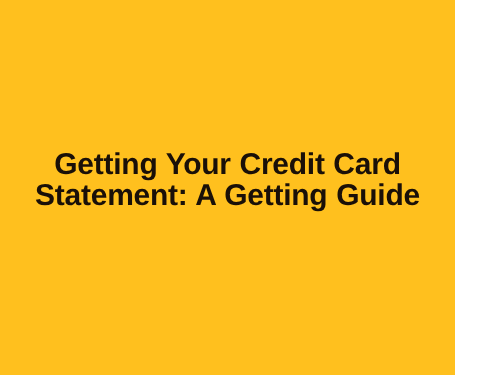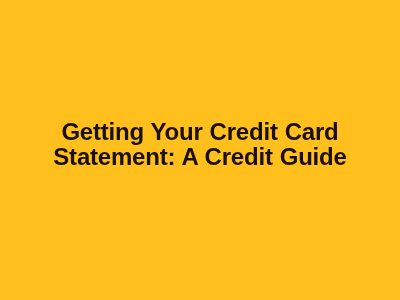--- a/index.html
+++ b/index.html
@@ -11,21 +11,21 @@
   body {
     width: 400px;
     height: 300px;
     overflow: hidden;
     font-family: "Liberation Sans", sans-serif;
   }
 
   #title-card {
     position: relative;
     box-sizing: border-box;
-    width: 400px;
+    width: 364px;
     height: 300px;
     background: #FFC01E;
     display: flex;
     flex-direction: column;
     align-items: center;
     justify-content: center;
     
     padding-bottom: 12px;
   }
 
@@ -50,16 +50,16 @@
     white-space: nowrap;
   }
 </style>
 </head>
 <body>
 
 <div id="title-card" style="background: rgb(255, 192, 30);">
 
   <h1 id="headline" style="color: rgb(26, 16, 8);">
     <span class="line">Getting Your Credit Card</span>
-    <span class="line">Statement: A Credit Guide</span>
+    <span class="line">Statement: A Getting Guide</span>
   </h1>
 
 </div>
 
 </body></html>

